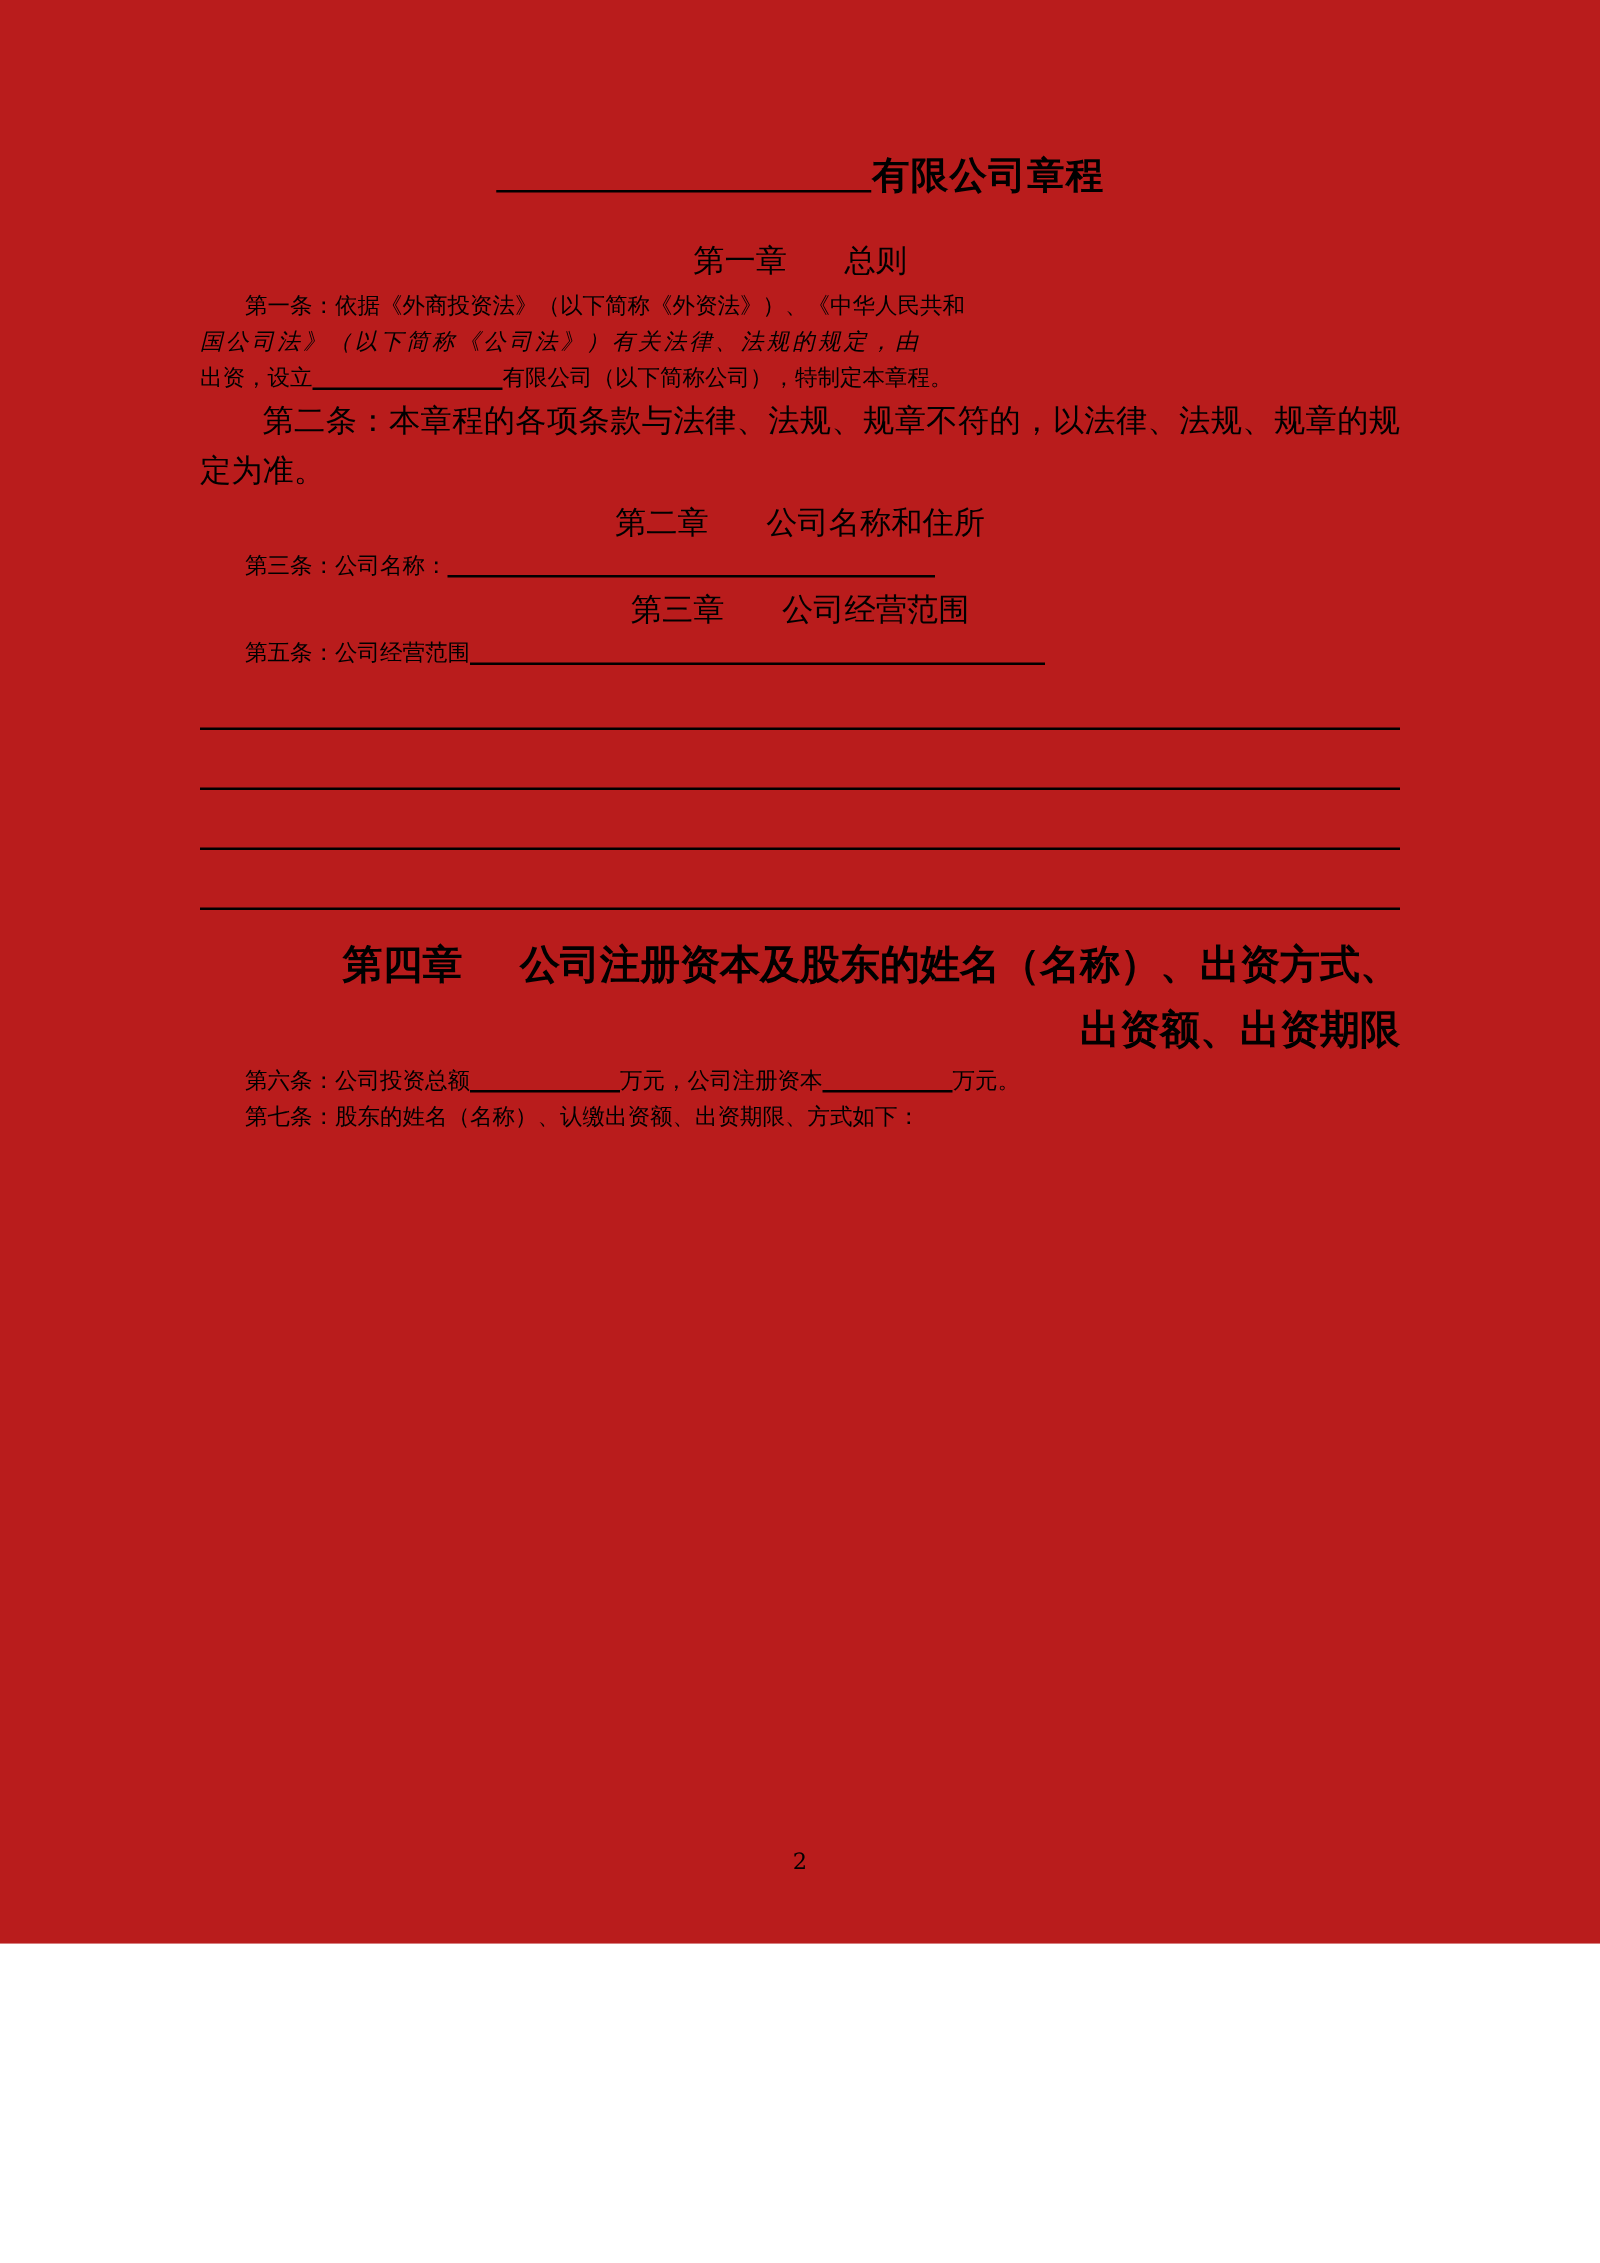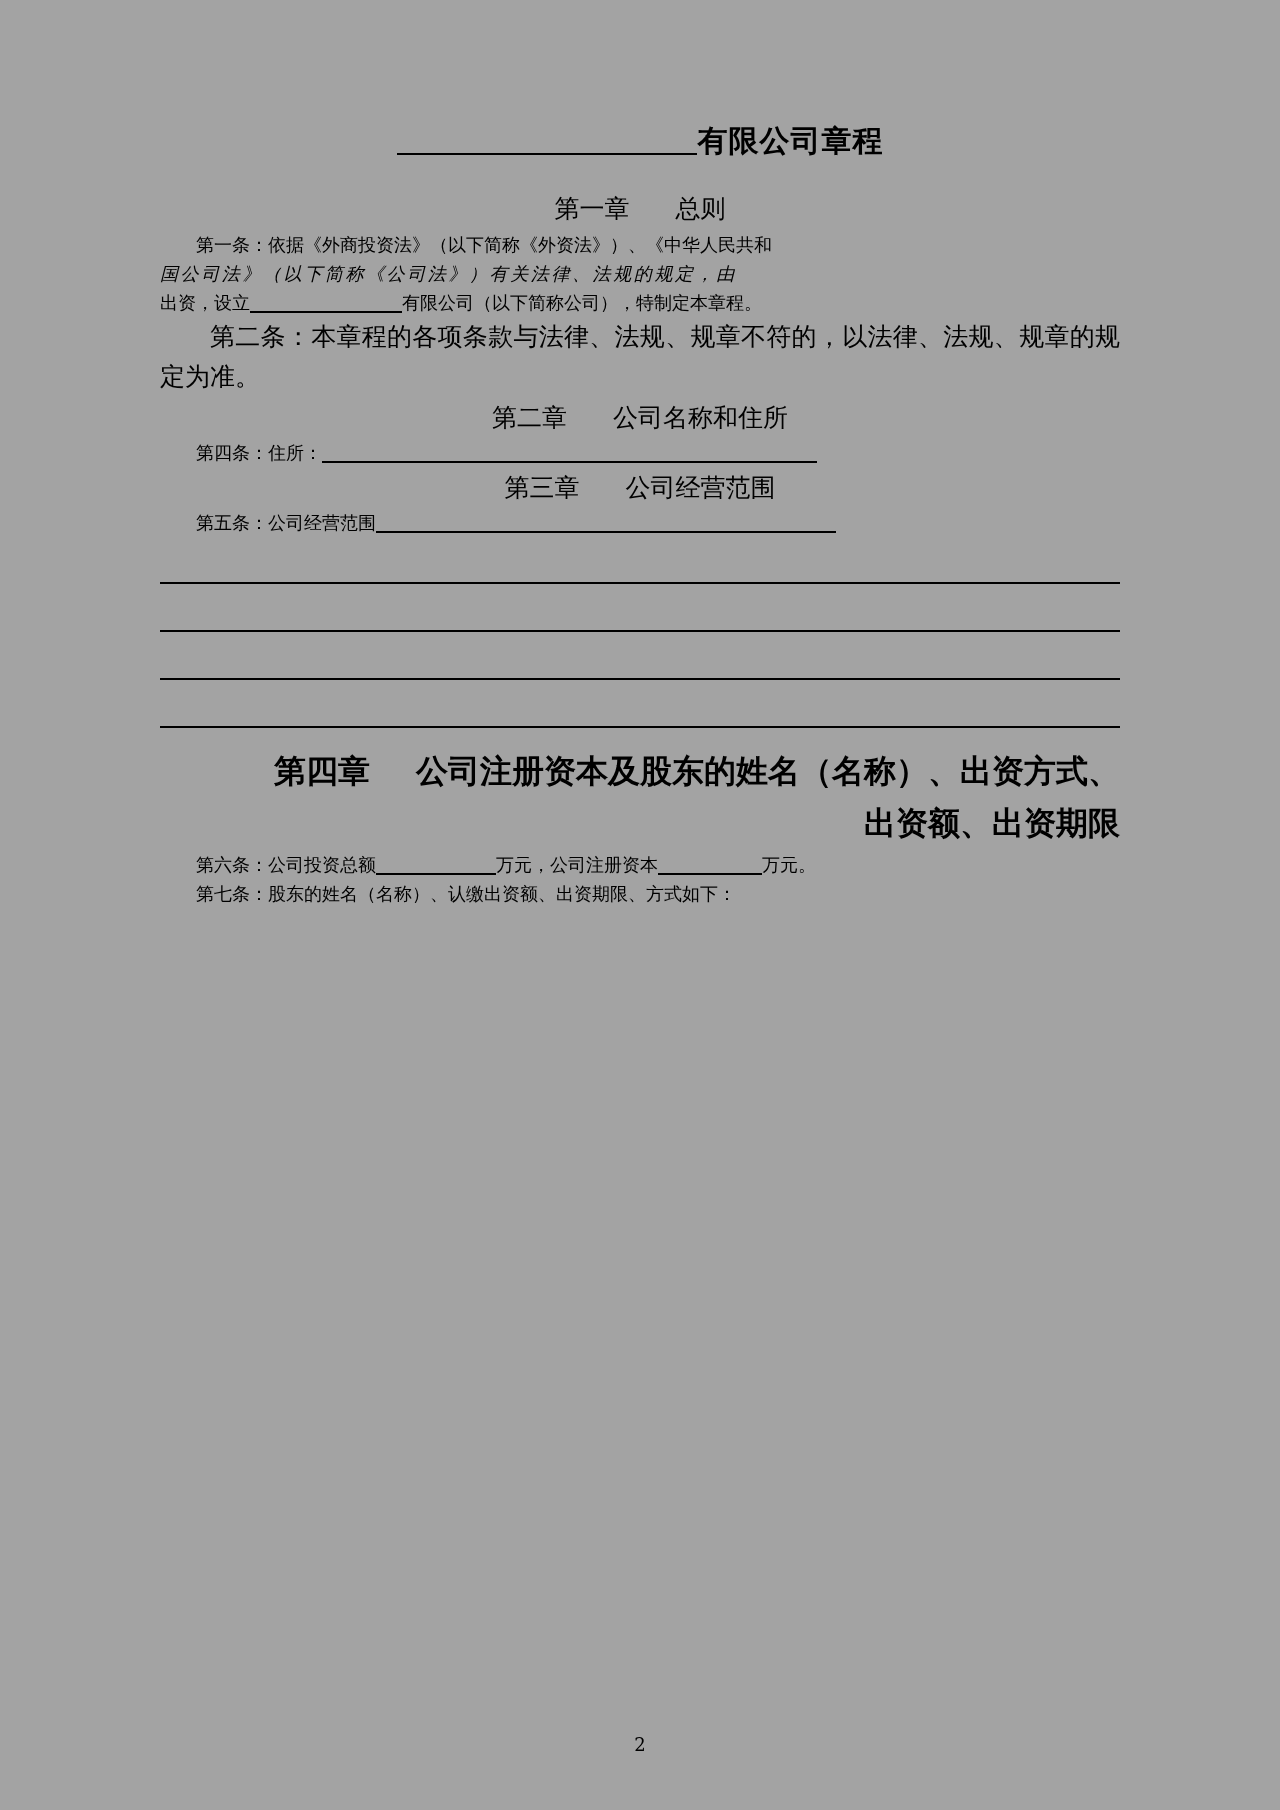--- a/index.html
+++ b/index.html
@@ -7,23 +7,23 @@
     padding: 0;
     background: #ffffff;
   }
   body {
     font-family: "DejaVu Serif", "Liberation Serif", serif;
     color: #000000;
   }
   .page {
     position: relative;
     width: 1280px;
-    height: 1810px;
+    height: 1555px;
     margin: 0 auto;
-    background: #a3a3a3;
+    background: #b91c1c;
     box-sizing: border-box;
     padding: 0 160px;
     overflow: hidden;
   }
 
   
   .doc-title {
     text-align: center;
     font-size: 30px;
     letter-spacing: 1px;
@@ -140,24 +140,24 @@
   </p>
 
   <p class="para-just">
     <span>第二条：</span><span>本章程的各项条款与法律、法规、规章不符的，以法律、法规、规章的规定为准。</span>
   </p>
 
   <p class="chapter">
     <span>第二章</span><span class="gap"></span><span>公司名称和住所</span>
   </p>
 
+  <p class="para nowrap">
+    <span>第三条：</span><span>公司名称：</span><span class="blank blank-name"></span>
+  </p>
 
-  <p class="para nowrap">
-    <span>第四条：</span><span>住所：</span><span class="blank blank-addr"></span>
-  </p>
 
   <p class="chapter">
     <span>第三章</span><span class="gap"></span><span>公司经营范围</span>
   </p>
 
   <p class="para nowrap">
     <span>第五条：</span><span>公司经营范围</span><span class="blank blank-scope"></span>
   </p>
 
   <div class="rule-gap-1"></div>

